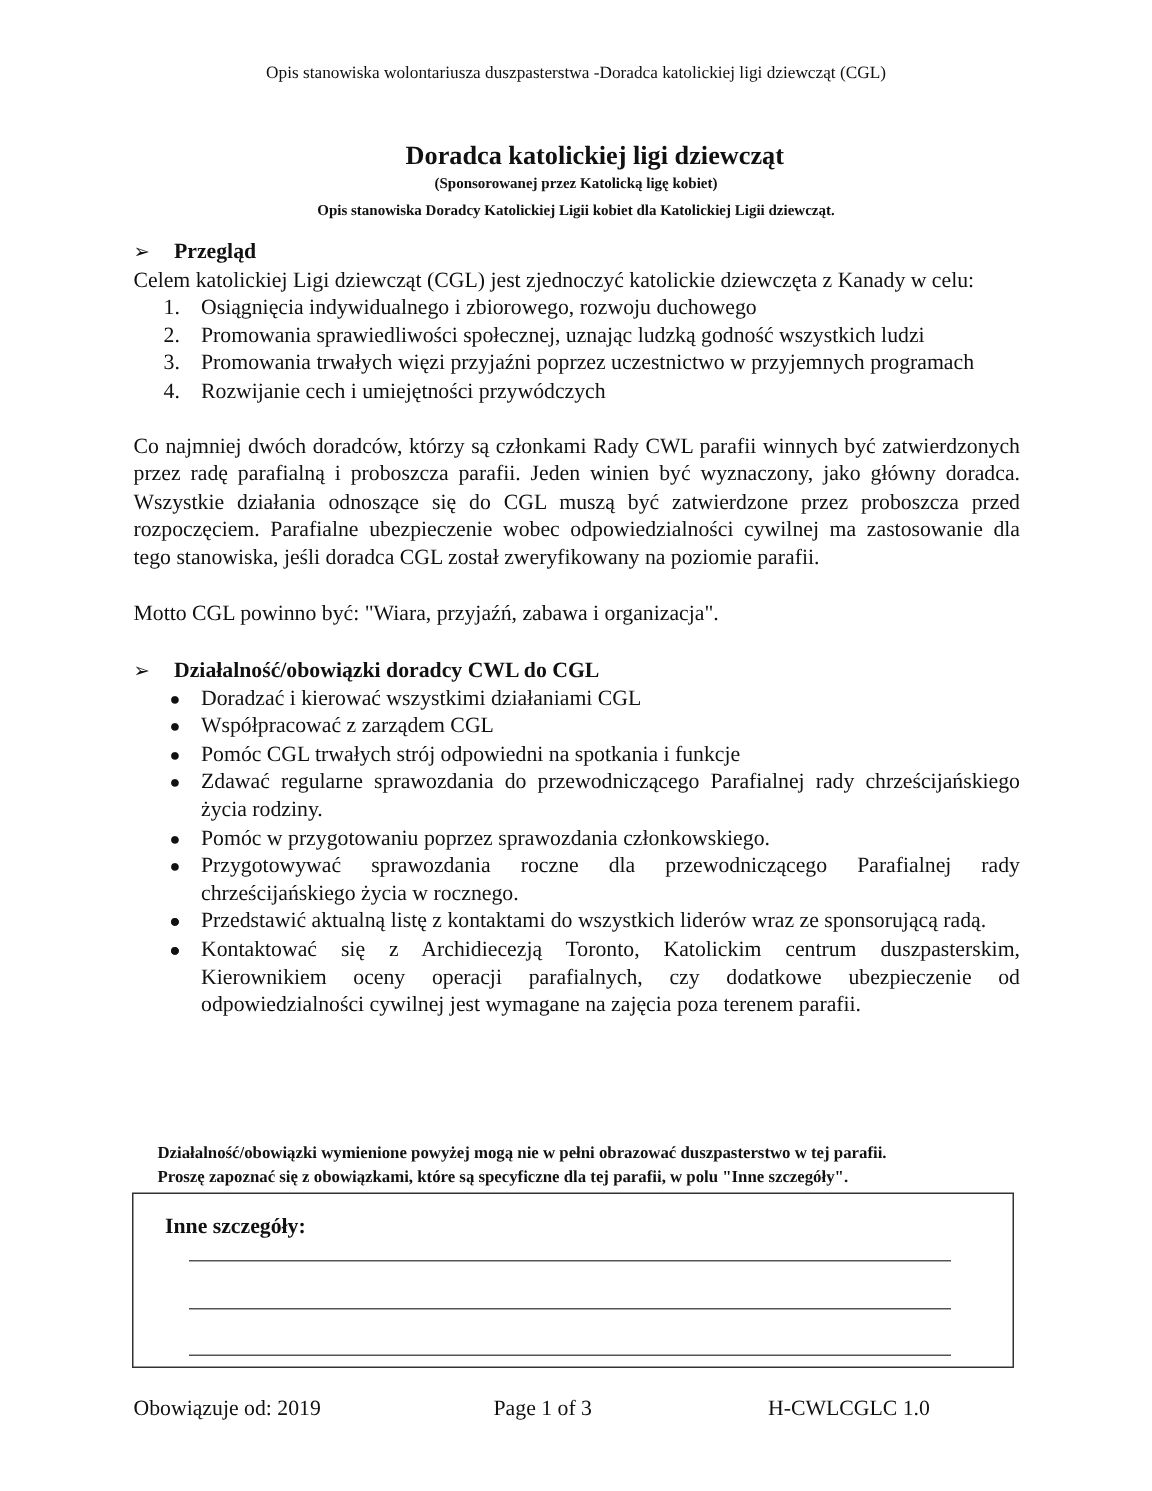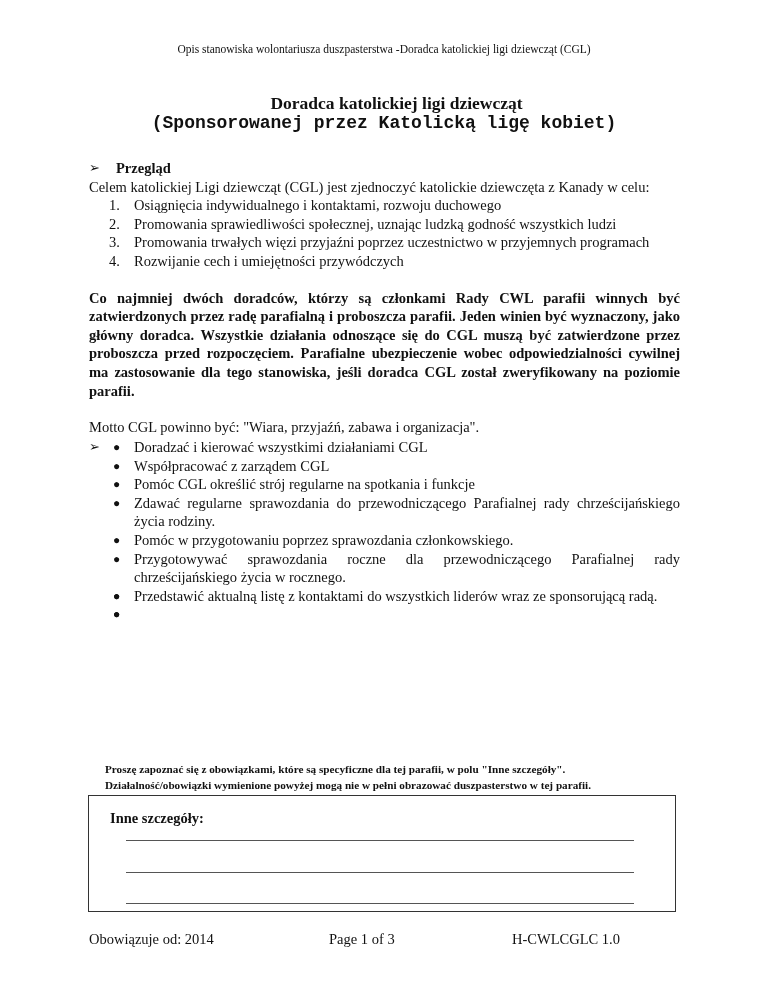--- a/index.html
+++ b/index.html
@@ -30,23 +30,22 @@
       width: 768px;
       text-align: center;
       font-weight: bold;
     }
     .title-main {
       font-size: 17.5px;
       line-height: 22px;
       padding-left: 25px;
     }
     .title-sub {
-      font-size: 18px;
+      font-size: 10px;
       line-height: 18px;
-      font-family: Liberation Mono, monospace;
     }
     .content {
       position: absolute;
       left: 89px;
       width: 591px;
       font-size: 14.5px;
       line-height: 18.6px;
     }
     .section-heading {
       font-weight: bold;
@@ -55,21 +54,20 @@
     }
     .section-heading .arrow {
       position: absolute;
       left: 0;
       top: 0;
       font-size: 13px;
       font-weight: normal;
     }
     .para {
       text-align: justify;
-      font-weight: bold;
     }
     .num-list, .bullet-list {
       list-style: none;
       margin: 0;
       padding: 0;
     }
     .num-list li {
       position: relative;
       padding-left: 45px;
     }
@@ -128,63 +126,65 @@
     }
   </style>
 </head>
 <body>
 
 <div class="page-header">Opis stanowiska wolontariusza duszpasterstwa -Doradca katolickiej ligi dziewcząt (CGL)</div>
 
 <div class="title-block">
   <div class="title-main">Doradca katolickiej ligi dziewcząt</div>
   <div class="title-sub">(Sponsorowanej przez Katolicką ligę kobiet)</div>
+  <div class="title-sub">Opis stanowiska Doradcy Katolickiej Ligii kobiet dla Katolickiej Ligii dziewcząt.</div>
 </div>
 
 <div class="content" style="top:159px;">
   <div class="section-heading">
     <span class="arrow">➢</span>
     <span>Przegląd</span>
   </div>
   <div>Celem katolickiej Ligi dziewcząt (CGL) jest zjednoczyć katolickie dziewczęta z Kanady w celu:</div>
   <ol class="num-list">
-    <li><span class="num">1.</span><span>Osiągnięcia indywidualnego i kontaktami, rozwoju duchowego</span></li>
+    <li><span class="num">1.</span><span>Osiągnięcia indywidualnego i zbiorowego, rozwoju duchowego</span></li>
     <li><span class="num">2.</span><span>Promowania sprawiedliwości społecznej, uznając ludzką godność wszystkich ludzi</span></li>
     <li><span class="num">3.</span><span>Promowania trwałych więzi przyjaźni poprzez uczestnictwo w przyjemnych programach</span></li>
     <li><span class="num">4.</span><span>Rozwijanie cech i umiejętności przywódczych</span></li>
   </ol>
   <div class="para" style="margin-top:18px;">Co najmniej dwóch doradców, którzy są członkami Rady CWL parafii winnych być zatwierdzonych przez radę parafialną i proboszcza parafii. Jeden winien być wyznaczony, jako główny doradca.  Wszystkie działania odnoszące się do CGL muszą być zatwierdzone przez proboszcza przed rozpoczęciem.  Parafialne ubezpieczenie wobec odpowiedzialności cywilnej ma zastosowanie dla tego stanowiska, jeśli doradca CGL został zweryfikowany na poziomie parafii.</div>
   <div style="margin-top:18px;">Motto CGL powinno być: "Wiara, przyjaźń, zabawa i organizacja".</div>
 </div>
 
 <div class="content" style="top:438px;">
   <div class="section-heading">
     <span class="arrow">➢</span>
+    <span>Działalność/obowiązki doradcy CWL do CGL</span>
   </div>
   <ul class="bullet-list">
     <li><span class="bullet">●</span><span>Doradzać i kierować wszystkimi działaniami CGL</span></li>
     <li><span class="bullet">●</span><span>Współpracować z zarządem CGL</span></li>
-    <li><span class="bullet">●</span><span>Pomóc CGL określić strój regularne na spotkania i funkcje</span></li>
+    <li><span class="bullet">●</span><span>Pomóc CGL trwałych strój odpowiedni na spotkania i funkcje</span></li>
     <li><span class="bullet">●</span><span>Zdawać regularne sprawozdania do przewodniczącego Parafialnej rady chrześcijańskiego życia rodziny.</span></li>
     <li><span class="bullet">●</span><span>Pomóc w przygotowaniu poprzez sprawozdania członkowskiego.</span></li>
     <li><span class="bullet">●</span><span>Przygotowywać sprawozdania roczne dla przewodniczącego Parafialnej rady chrześcijańskiego życia w rocznego.</span></li>
     <li><span class="bullet">●</span></li>
     <li><span class="bullet">●</span><span>Przedstawić aktualną listę z kontaktami do wszystkich liderów wraz ze sponsorującą radą.</span></li>
     <li><span class="bullet">●</span></li>
-    <li><span class="bullet">●</span></li>
+    <li><span class="bullet">●</span><span>Kontaktować się z Archidiecezją Toronto, Katolickim centrum duszpasterskim, Kierownikiem oceny operacji parafialnych, czy dodatkowe ubezpieczenie od odpowiedzialności cywilnej jest wymagane na zajęcia poza terenem parafii.</span></li>
   </ul>
 </div>
 
 <div class="note">
+  <div>Działalność/obowiązki wymienione powyżej mogą nie w pełni obrazować duszpasterstwo w tej parafii.</div>
   <div>Proszę zapoznać się z obowiązkami, które są specyficzne dla tej parafii, w polu "Inne szczegóły".</div>
-  <div>Działalność/obowiązki wymienione powyżej mogą nie w pełni obrazować duszpasterstwo w tej parafii.</div>
 </div>
 
 <div class="details-box">
   <div class="details-label">Inne szczegóły:</div>
   <div class="fill-line" style="top:44px;"></div>
   <div class="fill-line" style="top:76px;"></div>
   <div class="fill-line" style="top:107px;"></div>
 </div>
 
-<div class="footer" style="left:89px;">Obowiązuje od: 2014</div>
+<div class="footer" style="left:89px;">Obowiązuje od: 2019</div>
 <div class="footer" style="left:329px;">Page 1 of 3</div>
 <div class="footer" style="left:512px;">H-CWLCGLC 1.0</div>
 
 </body></html>

